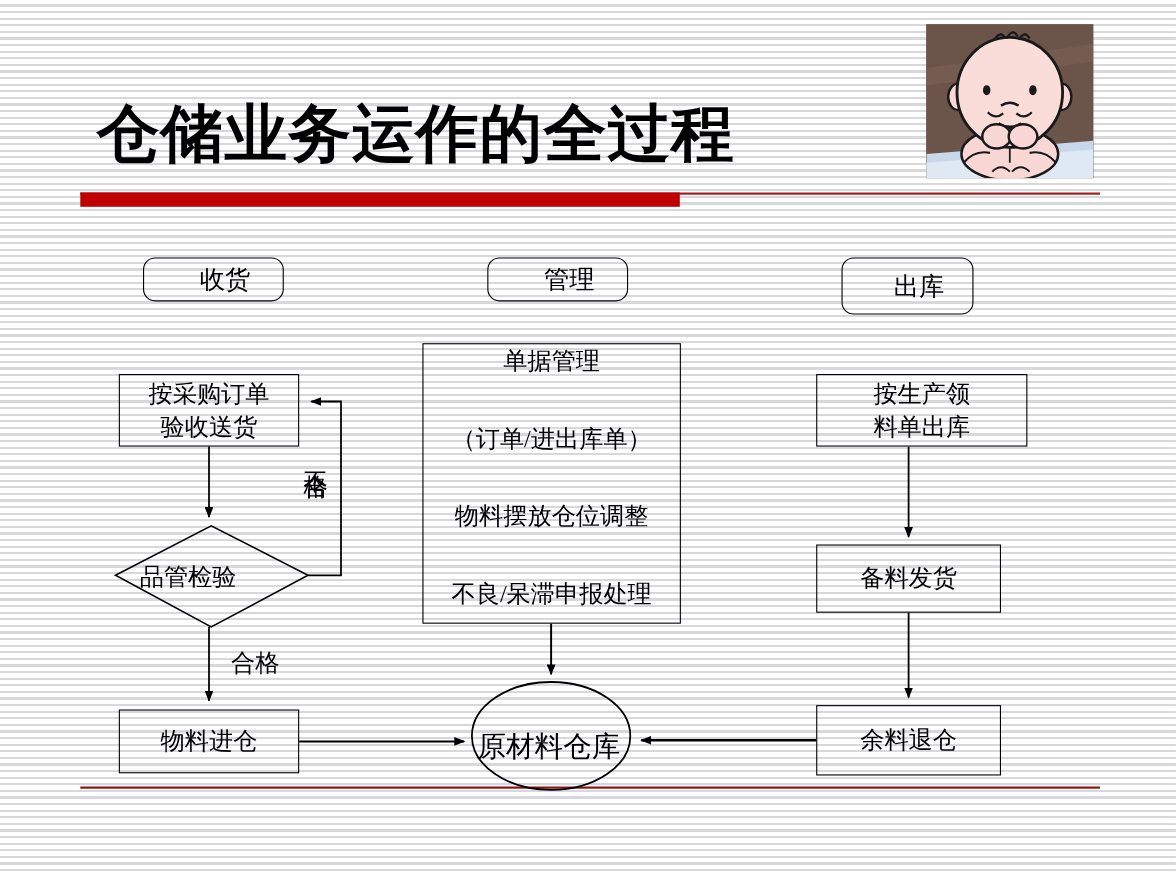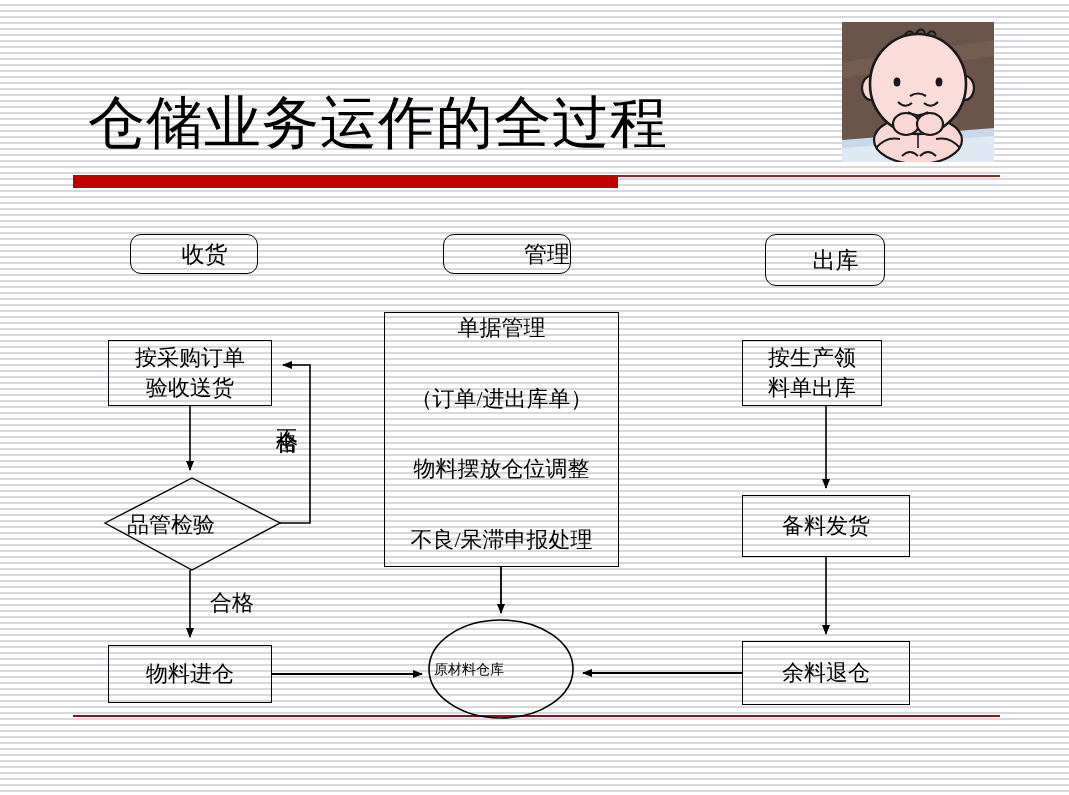--- a/index.html
+++ b/index.html
@@ -28,21 +28,21 @@
     overflow: hidden;
   }
 
   
   .title {
     position: absolute;
     left: 88px;
     top: 88px;
     width: 700px;
     font-family: "DejaVu Sans", "Liberation Sans", sans-serif;
-    font-weight: normal;
+    font-weight: bold;
     font-size: 57px;
     line-height: 68px;
     color: #000000;
     letter-spacing: 1px;
     white-space: nowrap;
   }
   .baby-photo {
     position: absolute;
     left: 842px;
     top: 22px;
@@ -144,21 +144,21 @@
     pointer-events: none;
   }
   .diamond-label {
     position: absolute;
     font-size: 22px;
     color: #000000;
     white-space: nowrap;
   }
   .ellipse-label {
     position: absolute;
-    font-size: 14px;
+    font-size: 26px;
     color: #000000;
     white-space: nowrap;
   }
 </style>
 </head>
 <body>
 
 <div id="slide">
 
   <div class="title">仓储业务运作的全过程</div>
@@ -192,21 +192,21 @@
     </svg>
   </div>
 
   <div class="red-bar-thin"></div>
   <div class="red-bar-thick"></div>
   <div class="red-line-bottom"></div>
 
   <div class="pill" style="left:130px; top:234px; width:128px; height:40px;">
     <span>收货</span>
   </div>
-  <div class="pill" style="left:443px; top:234px; width:128px; height:40px;justify-content:flex-end;">
+  <div class="pill" style="left:443px; top:234px; width:128px; height:40px;">
     <span>管理</span>
   </div>
   <div class="pill" style="left:765px; top:234px; width:120px; height:52px;">
     <span>出库</span>
   </div>
 
   <div class="box" style="left:108px; top:340px; width:164px; height:66px;">
     <span>按采购订单</span>
     <span>验收送货</span>
   </div>
@@ -223,21 +223,21 @@
 
   <div class="mgmt-box" style="left:384px; top:312px; width:235px; height:255px;">
     <div class="line">单据管理</div>
     <div class="line">（订单/进出库单）</div>
     <div class="line">物料摆放仓位调整</div>
     <div class="line">不良/呆滞申报处理</div>
   </div>
 
   <div class="ellipse-label" style="left:434px; top:661px;">原材料仓库</div>
 
-  <div class="box" style="left:742px; top:340px; width:140px; height:66px;">
+  <div class="box" style="left:742px; top:340px; width:192px; height:66px;">
     <span>按生产领</span>
     <span>料单出库</span>
   </div>
 
   <div class="box" style="left:742px; top:495px; width:168px; height:62px;">
     <span>备料发货</span>
   </div>
 
   <div class="box" style="left:742px; top:641px; width:168px; height:64px;">
     <span>余料退仓</span>

